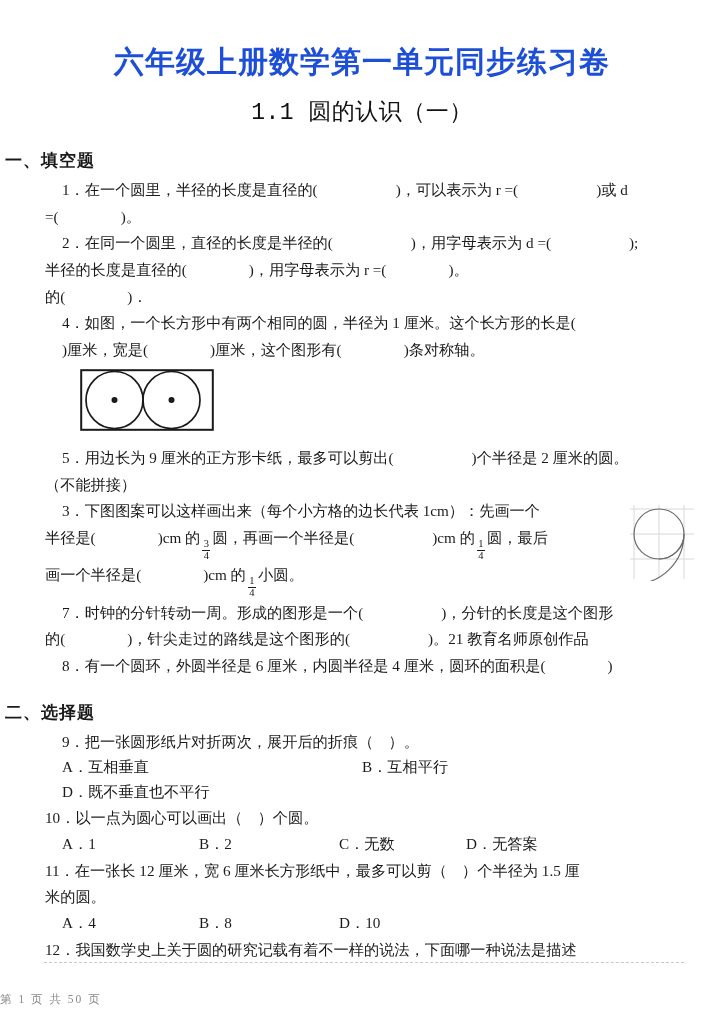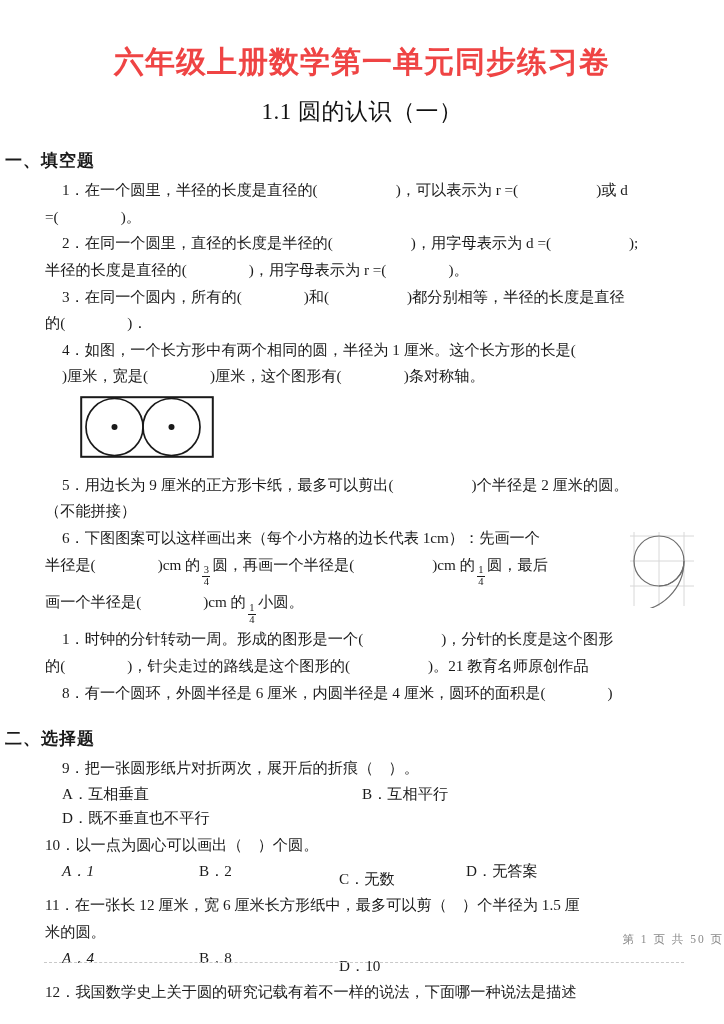--- a/index.html
+++ b/index.html
@@ -18,26 +18,26 @@
 
   
   .doc-title {
     text-align: center;
     font-family: "Liberation Sans", "DejaVu Sans", sans-serif;
     font-weight: bold;
     font-size: 30px;
     letter-spacing: 1px;
     line-height: 1.2;
     padding-top: 44px;
-    color: #ef4444;
+    color: #1d4ed8;
   }
   .doc-subtitle {
     text-align: center;
     font-size: 23px;
-    font-family: Liberation Serif, serif;
+    font-family: Liberation Mono, monospace;
     margin-top: 16px;
     letter-spacing: 0.5px;
     color: #111;
   }
 
   
   .section-head {
     font-family: "Liberation Sans", "DejaVu Sans", sans-serif;
     font-weight: bold;
     font-size: 17px;
@@ -63,23 +63,23 @@
 
   
   .opts {
     display: flex;
     margin: 0 0 0 0;
     padding-left: 17px;
   }
   .opt { white-space: nowrap; }
   .opts-2 .opt:nth-child(1) { width: 300px; }
   .opts-4 .opt { width: 120px; }
-  .opts-4 .opt:nth-child(1) { width: 137px; font-style: italic; }
+  .opts-4 .opt:nth-child(1) { width: 137px; }
   .opts-4 .opt:nth-child(2) { width: 140px; }
-  .opts-4 .opt:nth-child(3) { width: 127px; margin-top: 8px; }
+  .opts-4 .opt:nth-child(3) { width: 127px; }
 
   
   .frac {
     display: inline-flex;
     flex-direction: column;
     vertical-align: -0.38em;
     text-align: center;
     font-size: 10.5px;
     line-height: 1.02;
     margin: 0 2px;
@@ -101,22 +101,22 @@
     position: absolute;
     left: 44px;
     right: 40px;
     top: 962px;
     border-top: 1px dashed #c9c9c9;
   }
   .footer {
     position: absolute;
     left: 0;
     right: 0;
-    top: 932px;
-    text-align: right;
+    top: 992px;
+    text-align: left;
     font-size: 11.5px;
     letter-spacing: 2px;
     color: #8a8a8a;
   }
 </style>
 </head>
 <body>
 
 <div class="page">
 
@@ -134,23 +134,20 @@
       <span>=(</span><span class="blank-md"></span><span>)。</span>
     </div>
 
     <div class="q">
       <span>2．在同一个圆里，直径的长度是半径的(</span><span class="blank-lg"></span><span>)，用字母表示为 d =(</span><span class="blank-lg"></span><span>);</span>
     </div>
     <div class="q noindent">
       <span>半径的长度是直径的(</span><span class="blank-md"></span><span>)，用字母表示为 r =(</span><span class="blank-md"></span><span>)。</span>
     </div>
 
-    <div class="q">
-      <span>3．在同一个圆内，所有的(</span><span class="blank-md"></span><span>)和(</span><span class="blank-lg"></span><span>)都分别相等，半径的长度是直径</span>
-    </div>
     <div class="q noindent">
       <span>的(</span><span class="blank-md"></span><span>)．</span>
     </div>
 
     <div class="q">
       <span>4．如图，一个长方形中有两个相同的圆，半径为 1 厘米。这个长方形的长是(</span>
     </div>
     <div class="q">
       <span>)厘米，宽是(</span><span class="blank-md"></span><span>)厘米，这个图形有(</span><span class="blank-md"></span><span>)条对称轴。</span>
     </div>
@@ -179,41 +176,41 @@
             <line x1="56" y1="2" x2="56" y2="76"></line>
             <line x1="2" y1="6" x2="66" y2="6"></line>
             <line x1="2" y1="31" x2="66" y2="31"></line>
             <line x1="2" y1="56" x2="66" y2="56"></line>
           </g>
           <path d="M31 31 m0 -25 a25 25 0 1 0 0 50 a25 25 0 1 0 0 -50" fill="none" stroke="#6d6d6d" stroke-width="1.2"></path>
           <path d="M31 56 a25 25 0 0 0 25 -25 l0 0 a50 50 0 0 1 -50 50" fill="none" stroke="#6d6d6d" stroke-width="1.2"></path>
         </svg>
       </div>
       <div class="q" style="padding-right:74px;">
-        <span>6．下图图案可以这样画出来（每个小方格的边长代表 1cm）：先画一个</span>
+        <span>3．下图图案可以这样画出来（每个小方格的边长代表 1cm）：先画一个</span>
       </div>
       <div class="q noindent" style="padding-right:74px;">
         <span>半径是(</span><span class="blank-md"></span><span>)cm 的</span><span class="frac">
             <span class="num">3</span>
             <span class="den">4</span>
           </span><span>圆，再画一个半径是(</span><span class="blank-lg"></span><span>)cm 的</span><span class="frac">
             <span class="num">1</span>
             <span class="den">4</span>
           </span><span>圆，最后</span>
       </div>
       <div class="q noindent">
         <span>画一个半径是(</span><span class="blank-md"></span><span>)cm 的</span><span class="frac">
             <span class="num">1</span>
             <span class="den">4</span>
           </span><span>小圆。</span>
       </div>
     </div>
 
     <div class="q">
-      <span>1．时钟的分针转动一周。形成的图形是一个(</span><span class="blank-lg"></span><span>)，分针的长度是这个图形</span>
+      <span>7．时钟的分针转动一周。形成的图形是一个(</span><span class="blank-lg"></span><span>)，分针的长度是这个图形</span>
     </div>
     <div class="q noindent">
       <span>的(</span><span class="blank-md"></span><span>)，针尖走过的路线是这个图形的(</span><span class="blank-lg"></span><span>)。21 教育名师原创作品</span>
     </div>
 
     <div class="q">
       <span>8．有一个圆环，外圆半径是 6 厘米，内圆半径是 4 厘米，圆环的面积是(</span><span class="blank-md"></span><span>)</span>
     </div>
   </div>
 

